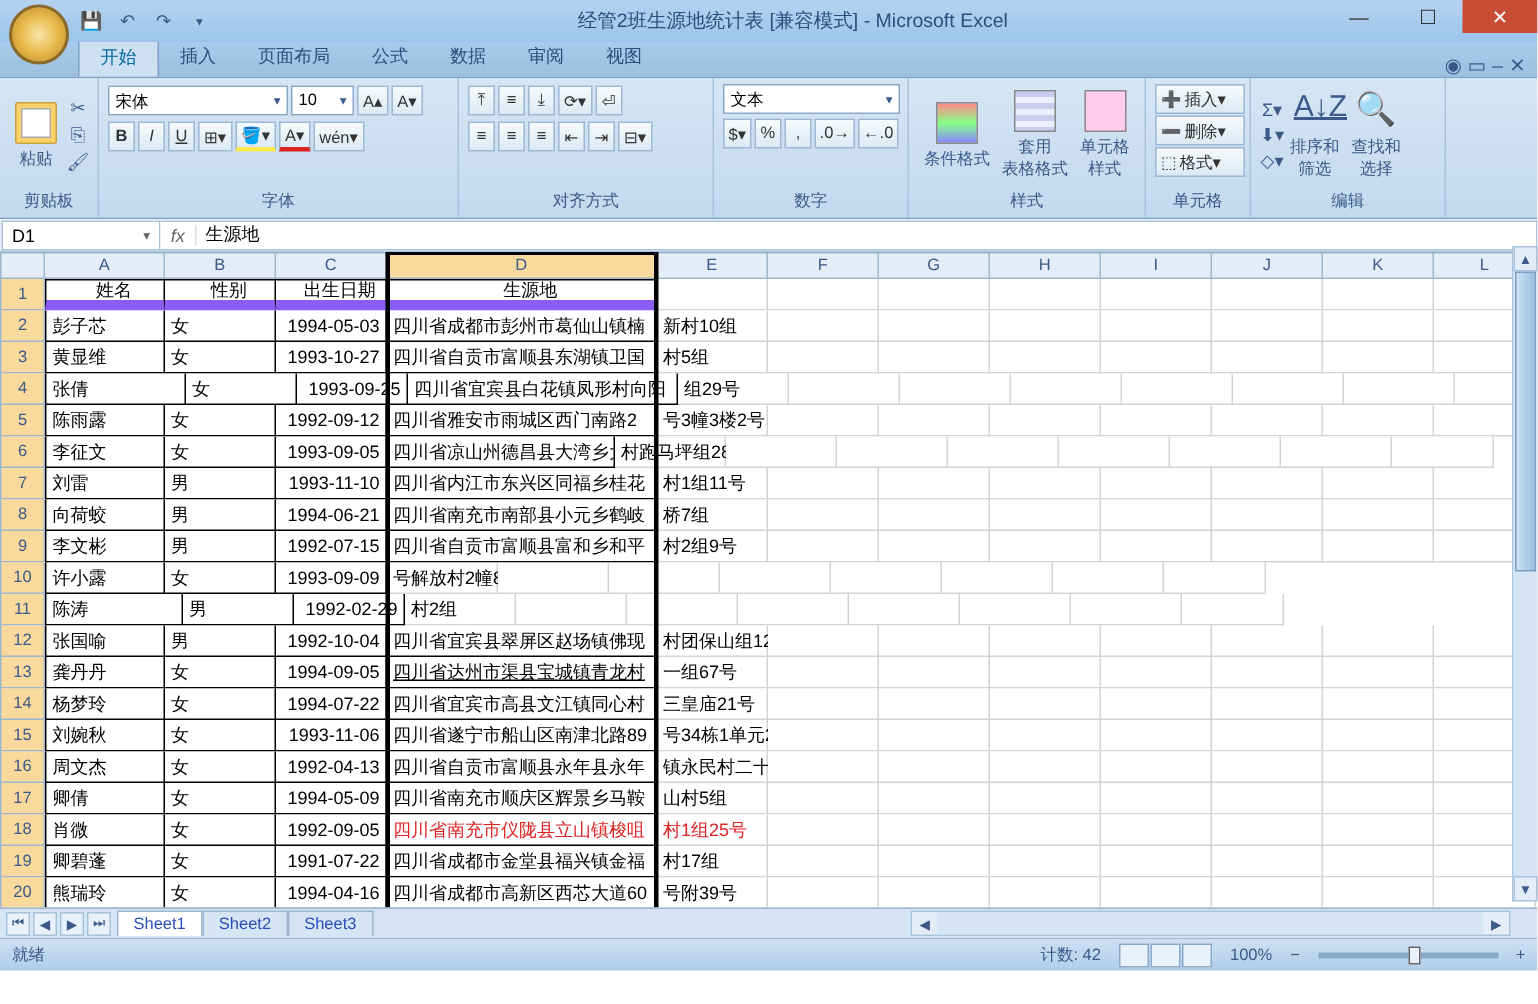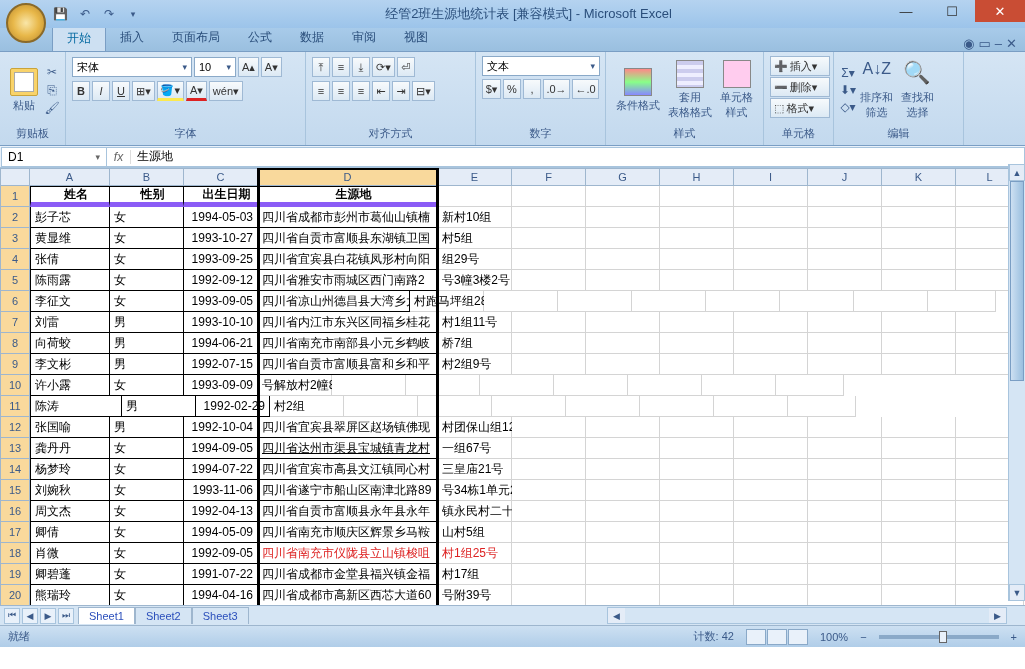--- a/index.html
+++ b/index.html
@@ -48,21 +48,21 @@
 .corner { position:absolute; left:0; top:0; width:30px; height:18px; background:#e4ecf7; border:1px solid #9eb6ce; }
 .col-headers { position:absolute; left:30px; top:0; height:18px; display:flex; }
 .col-h { border:1px solid #9eb6ce; border-left:none; background:#e4ecf7; color:#3b5a89; font-size:11px; display:flex; align-items:center; justify-content:center; }
 .col-h.sel { background:#f9d99c; }
 .row-headers { position:absolute; left:0; top:18px; width:30px; }
 .row-h { height:21px; border:1px solid #9eb6ce; border-top:none; background:#e4ecf7; color:#3b5a89; font-size:11px; display:flex; align-items:center; justify-content:center; }
 .row-h.sel { background:#f9d99c; }
 .grid { position:absolute; left:30px; top:18px; }
 .row { display:flex; height:21px; }
 .cell { border-right:1px solid #d4d4d4; border-bottom:1px solid #d4d4d4; padding:2px 4px; font-size:12px; overflow:hidden; white-space:nowrap; display:flex; align-items:center; background:#fff; }
-.cell.header-cell { font-weight:bold; justify-content:center; border-right:1px solid #000; border-bottom:5px solid #8b5cf6; border-top:1px solid #000;padding-left:16px; }
+.cell.header-cell { font-weight:normal; justify-content:center; border-right:1px solid #000; border-bottom:7px solid #8b5cf6; border-top:1px solid #000;padding-left:16px; }
 .cell.br-black { border-right:1px solid #000; border-bottom:1px solid #000; }
 .cell.red-text { color:#d22; }
 .cell.date { justify-content:flex-end; }
 .selection-col { position:absolute; border:3px solid #000; pointer-events:none; }
 
 
 .sheet-tabs { height:20px; background:#d5e5f4; border-top:1px solid #9eb6ce; display:flex; align-items:center; padding-left:4px; position:relative; }
 .nav-btns { display:flex; gap:2px; margin-right:4px; }
 .nav-btn { width:16px; height:16px; background:#e9f1fa; border:1px solid #a8c4dd; color:#3b5a89; font-size:9px; display:flex; align-items:center; justify-content:center; }
 .sheet-tab { padding:2px 10px; border:1px solid #9eb6ce; background:#fff; color:#2a4ebb; font-size:11px; border-bottom:none; }
@@ -239,21 +239,21 @@
   </div>
 
   <div class="ribbon-group" style="width:130px;">
     <div class="group-content">
       <div style="display:flex;flex-direction:column;gap:1px;">
         <div class="small-ico">Σ▾</div>
         <div class="small-ico">⬇▾</div>
         <div class="small-ico">◇▾</div>
       </div>
       <div class="big-btn">
-          <div class="ico" style="font-size:16px;">A↓Z</div>
+          <div class="ico" style="font-size:20px;text-decoration:underline;">A↓Z</div>
           <span style="white-space:pre-line;text-align:center;">排序和
 筛选</span>
         </div>
       <div class="big-btn">
           <div class="ico" style="font-size:22px;">🔍</div>
           <span style="white-space:pre-line;text-align:center;">查找和
 选择</span>
         </div>
     </div>
     <div class="group-label">编辑</div>
@@ -346,21 +346,21 @@
         <div class="cell" style="width: 74px; overflow: visible;">村5组</div>
         <div class="cell" style="width: 74px;"></div>
         <div class="cell" style="width: 74px;"></div>
         <div class="cell" style="width: 74px;"></div>
         <div class="cell" style="width: 74px;"></div>
         <div class="cell" style="width: 74px;"></div>
         <div class="cell" style="width: 74px;"></div>
         <div class="cell" style="width: 68px;"></div>
       </div>
       <div class="row">
-        <div class="cell br-black" style="width: 80px; border-left: 1px solid rgb(0, 0, 0);">张倩</div>
+        <div class="cell br-black" style="width: 94px; border-left: 1px solid rgb(0, 0, 0);">张倩</div>
         <div class="cell br-black" style="width: 74px;">女</div>
         <div class="cell br-black date" style="width: 74px;">1993-09-25</div>
         <div class="cell br-black" style="width: 180px;">四川省宜宾县白花镇凤形村向阳</div>
         <div class="cell" style="width: 74px; overflow: visible;">组29号</div>
         <div class="cell" style="width: 74px;"></div>
         <div class="cell" style="width: 74px;"></div>
         <div class="cell" style="width: 74px;"></div>
         <div class="cell" style="width: 74px;"></div>
         <div class="cell" style="width: 74px;"></div>
         <div class="cell" style="width: 74px;"></div>
@@ -390,21 +390,21 @@
         <div class="cell" style="width: 74px;"></div>
         <div class="cell" style="width: 74px;"></div>
         <div class="cell" style="width: 74px;"></div>
         <div class="cell" style="width: 74px;"></div>
         <div class="cell" style="width: 74px;"></div>
         <div class="cell" style="width: 68px;"></div>
       </div>
       <div class="row">
         <div class="cell br-black" style="width: 80px; border-left: 1px solid rgb(0, 0, 0);">刘雷</div>
         <div class="cell br-black" style="width: 74px;">男</div>
-        <div class="cell br-black date" style="width: 74px;">1993-10-10</div>
+        <div class="cell br-black date" style="width: 74px;">1993-11-10</div>
         <div class="cell br-black" style="width: 180px;">四川省内江市东兴区同福乡桂花</div>
         <div class="cell" style="width: 74px; overflow: visible;">村1组11号</div>
         <div class="cell" style="width: 74px;"></div>
         <div class="cell" style="width: 74px;"></div>
         <div class="cell" style="width: 74px;"></div>
         <div class="cell" style="width: 74px;"></div>
         <div class="cell" style="width: 74px;"></div>
         <div class="cell" style="width: 74px;"></div>
         <div class="cell" style="width: 68px;"></div>
       </div>

